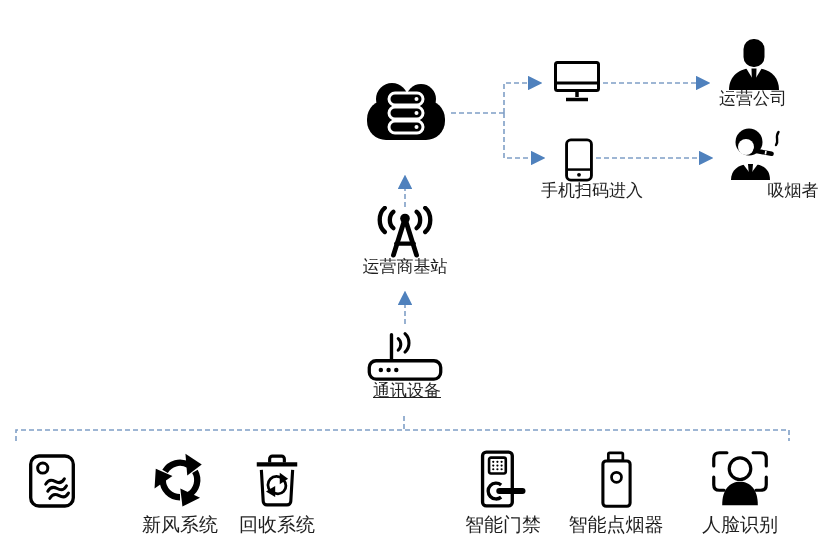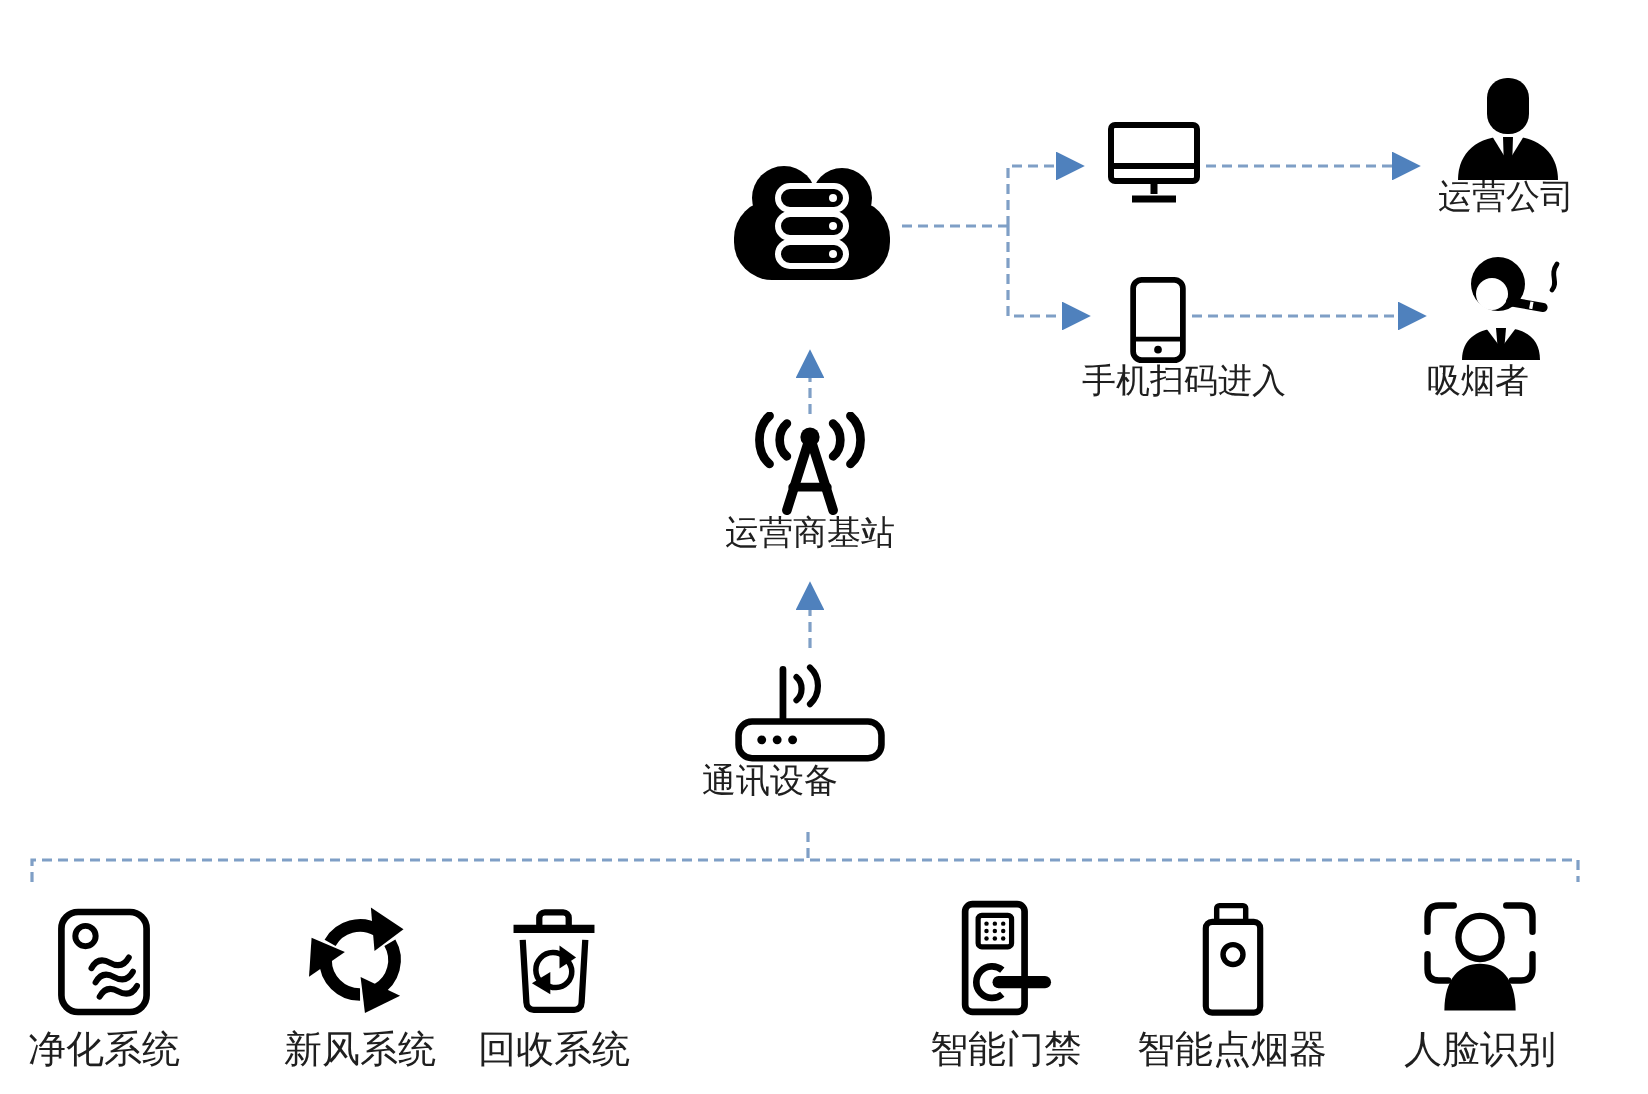--- a/index.html
+++ b/index.html
@@ -95,21 +95,21 @@
       <g transform="rotate(10 33 25)">
         <rect x="31" y="22.5" width="21" height="4.6" rx="2.2" fill="#000"></rect>
         <rect x="43" y="23" width="1.6" height="3.6" fill="#fff"></rect>
       </g>
       <path d="M54 19 C57.5 15 52.5 11.5 56.5 6" stroke="#000" stroke-width="2.4" stroke-linecap="round" fill="none"></path>
       <path d="M9 54 C9 44 16 39 26 38 L32 38 C42 39 48 44 48 54 Z" fill="#000"></path>
       <polygon points="21,38 36,38 28.5,48" fill="#fff"></polygon>
       <polygon points="26,38 31,38 30,50 27,50" fill="#000"></polygon>
     </svg>
   </div>
-  <div class="nlabel" style="left:708px; top:182px; width:62px;">吸烟者</div>
+  <div class="nlabel" style="left:762px; top:182px; width:62px;">吸烟者</div>
 
   <div class="node" style="left:367px; top:206px;">
     <svg width="76" height="52" viewBox="0 0 76 54">
       <circle cx="38" cy="13" r="5" fill="#000"></circle>
       <g stroke="#000" stroke-linecap="round" fill="none">
         <path d="M38 13 L26 51" stroke-width="5"></path>
         <path d="M38 13 L50 51" stroke-width="5"></path>
         <line x1="29" y1="39" x2="47" y2="39" stroke-width="4.5"></line>
         <path d="M26 23 C21 19 21 10 26 6" stroke-width="4.5"></path>
         <path d="M17 27 C10 21 10 8 17 2" stroke-width="4.5"></path>
@@ -126,35 +126,34 @@
       <g stroke="#000" stroke-width="3.2" stroke-linecap="round" fill="none">
         <path d="M33 13 C36.5 16 36.5 22 33 25"></path>
         <path d="M40 8 C45.5 13 45.5 22 40 27"></path>
       </g>
       <rect x="3" y="36" width="74" height="19" rx="7" stroke="#000" stroke-width="3.4" fill="#fff"></rect>
       <circle cx="15" cy="45.5" r="2.3" fill="#000"></circle>
       <circle cx="23" cy="45.5" r="2.3" fill="#000"></circle>
       <circle cx="31" cy="45.5" r="2.3" fill="#000"></circle>
     </svg>
   </div>
-  <div class="nlabel" style="left:335px; top:382px; width:100px;">通讯设备</div>
+  <div class="nlabel" style="left:357px; top:382px; width:100px;text-decoration:underline;">通讯设备</div>
 
   <div class="device" style="left:-8px;">
     <div class="iconwrap">
       <svg width="50" height="56" viewBox="0 0 54 60">
         <rect x="4" y="3" width="46" height="54" rx="9" stroke="#000" stroke-width="3.6" fill="#fff"></rect>
         <circle cx="17" cy="16" r="5.5" stroke="#000" stroke-width="3.2" fill="#fff"></circle>
         <g stroke="#000" stroke-width="3.2" stroke-linecap="round" fill="none" transform="rotate(-16 33 38)">
           <path d="M22 30 c3.5 -3.5 7 -3.5 10.5 0 c3.5 3.5 7 3.5 10.5 0"></path>
           <path d="M22 38 c3.5 -3.5 7 -3.5 10.5 0 c3.5 3.5 7 3.5 10.5 0"></path>
           <path d="M22 46 c3.5 -3.5 7 -3.5 10.5 0 c3.5 3.5 7 3.5 10.5 0"></path>
         </g>
       </svg>
     </div>
-    <div class="dlabel">净化系统</div>
   </div>
 
   <div class="device" style="left:120px;">
     <div class="iconwrap">
       <svg width="58" height="58" viewBox="0 0 64 64">
         <g>
           <path d="M15.5 22.5 A19 19 0 0 1 41.5 15.5" stroke="#000" stroke-width="7" fill="none"></path>
           <polygon points="38,3 56,15 40,27" fill="#000"></polygon>
         </g>
         <g transform="rotate(120 32 32)">

